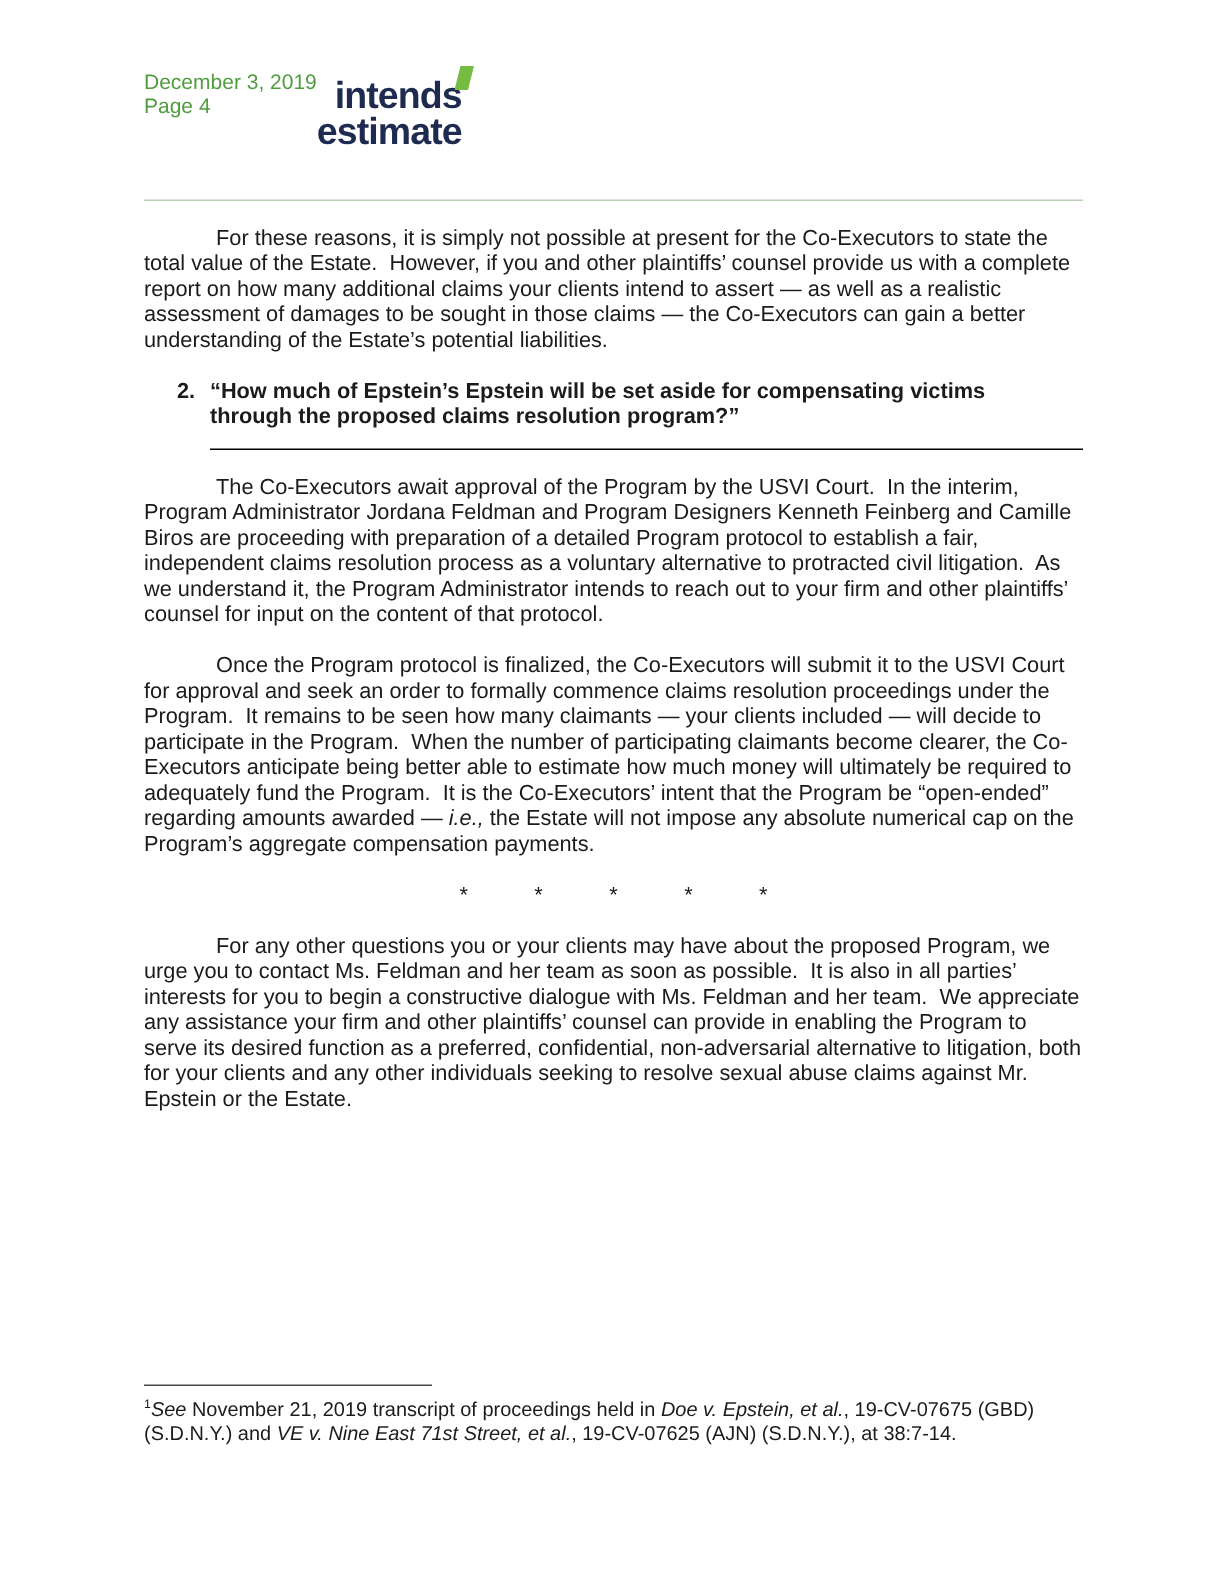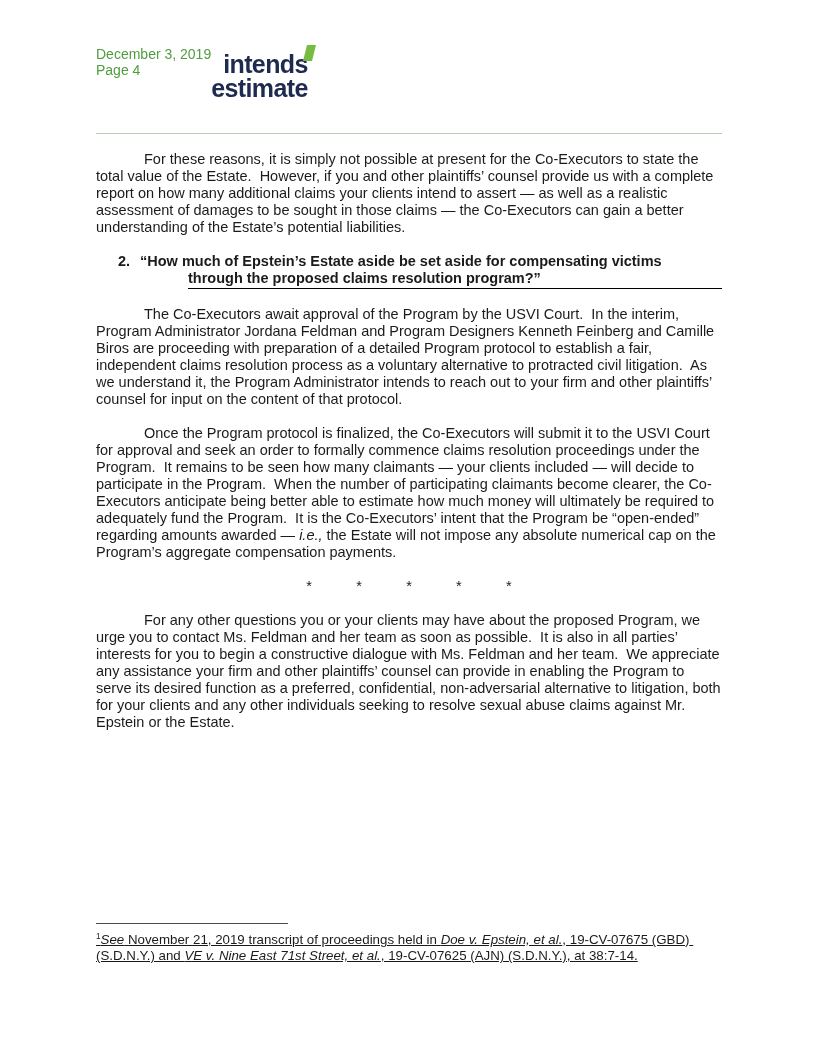--- a/index.html
+++ b/index.html
@@ -38,28 +38,28 @@
   .bodytext p, .bodytext .para { margin: 17px 0 0 0; white-space: pre-wrap; }
   .first-para { margin-top: 24px !important; }
   .indent { text-indent: 48px; }
   sup { font-size: 0.62em; vertical-align: super; line-height: 0; }
   .i { font-style: italic; }
   .u { }
 
   .heading { display: flex; font-weight: bold; margin: 17px 0 0 22px; }
   .h-num { width: 22px; flex: none; }
   .h-body { flex: 1; }
-  .h-line2 { border-bottom: 1.5px solid #000; padding-bottom: 1px; margin-left: 48px; }
+  .h-line2 { border-bottom: 1.5px solid #000; padding-bottom: 12px; }
 
   .stars { text-align: center; margin-top: 17px; white-space: pre; }
 
   
   .footnote-block { margin-top: auto; font-size: 13.3px; line-height: 16px; }
   .fn-rule { width: 192px; border: none; border-top: 1px solid #4a4a4a; margin: 0 0 8px 0; height: 0; }
-  .footnote-text { white-space: pre-wrap; text-decoration: underline; }
+  .footnote-text { white-space: pre-wrap; }
 </style>
 </head>
 <body>
 
 <div class="page">
 
   <div class="header-row">
     <div class="header-left">
       <div>December 3, 2019</div>
       <div>Page 4</div>
@@ -78,21 +78,21 @@
   <hr class="header-rule">
 
   <div class="bodytext">
 
 
     <p class="indent">For these reasons, it is simply not possible at present for the Co-Executors to state the total value of the Estate.  However, if you and other plaintiffs’ counsel provide us with a complete report on how many additional claims your clients intend to assert — as well as a realistic assessment of damages to be sought in those claims — the Co-Executors can gain a better understanding of the Estate’s potential liabilities.</p>
 
     <div class="heading">
       <span class="h-num">2.</span>
       <div class="h-body">
-        <div>“How much of Epstein’s Estate aside be set aside for compensating victims</div>
+        <div>“How much of Epstein’s Epstein will be set aside for compensating victims</div>
         <div class="h-line2">through the proposed claims resolution program?”</div>
       </div>
     </div>
 
     <p class="indent">The Co-Executors await approval of the Program by the USVI Court.  In the interim, Program Administrator Jordana Feldman and Program Designers Kenneth Feinberg and Camille Biros are proceeding with preparation of a detailed Program protocol to establish a fair, independent claims resolution process as a voluntary alternative to protracted civil litigation.  As we understand it, the Program Administrator intends to reach out to your firm and other plaintiffs’ counsel for input on the content of that protocol.</p>
 
     <p class="indent"><span>Once the Program protocol is finalized, the Co-Executors will submit it to the USVI Court for approval and seek an order to formally commence claims resolution proceedings under the Program.  It remains to be seen how many claimants — your clients included — will decide to participate in the Program.  When the number of participating claimants become clearer, the Co-Executors anticipate being better able to estimate how much money will ultimately be required to adequately fund the Program.  It is the Co-Executors’ intent that the Program be “open-ended” regarding amounts awarded — </span><span class="i">i.e.,</span><span> the Estate will not impose </span><span class="u">any</span><span> absolute numerical cap on the Program’s aggregate compensation payments.</span></p>
 
     <div class="stars">*           *           *           *           *</div>
 

